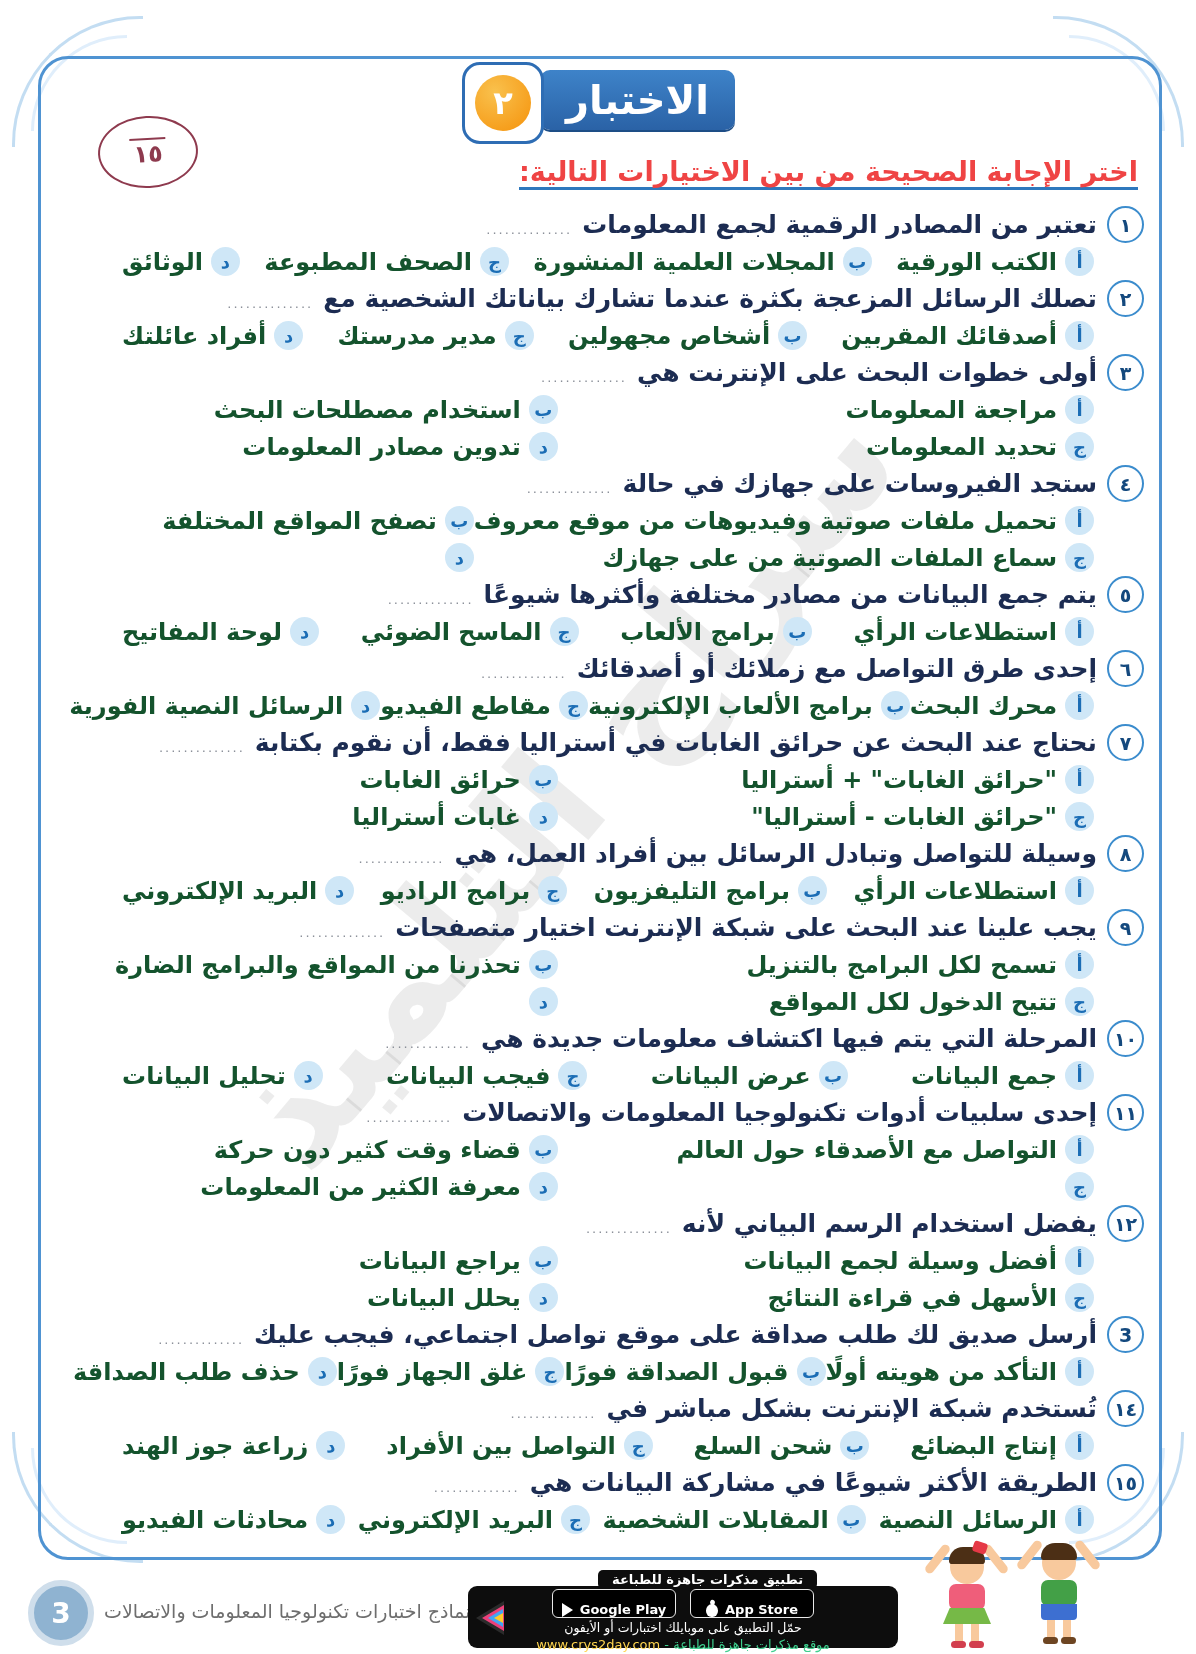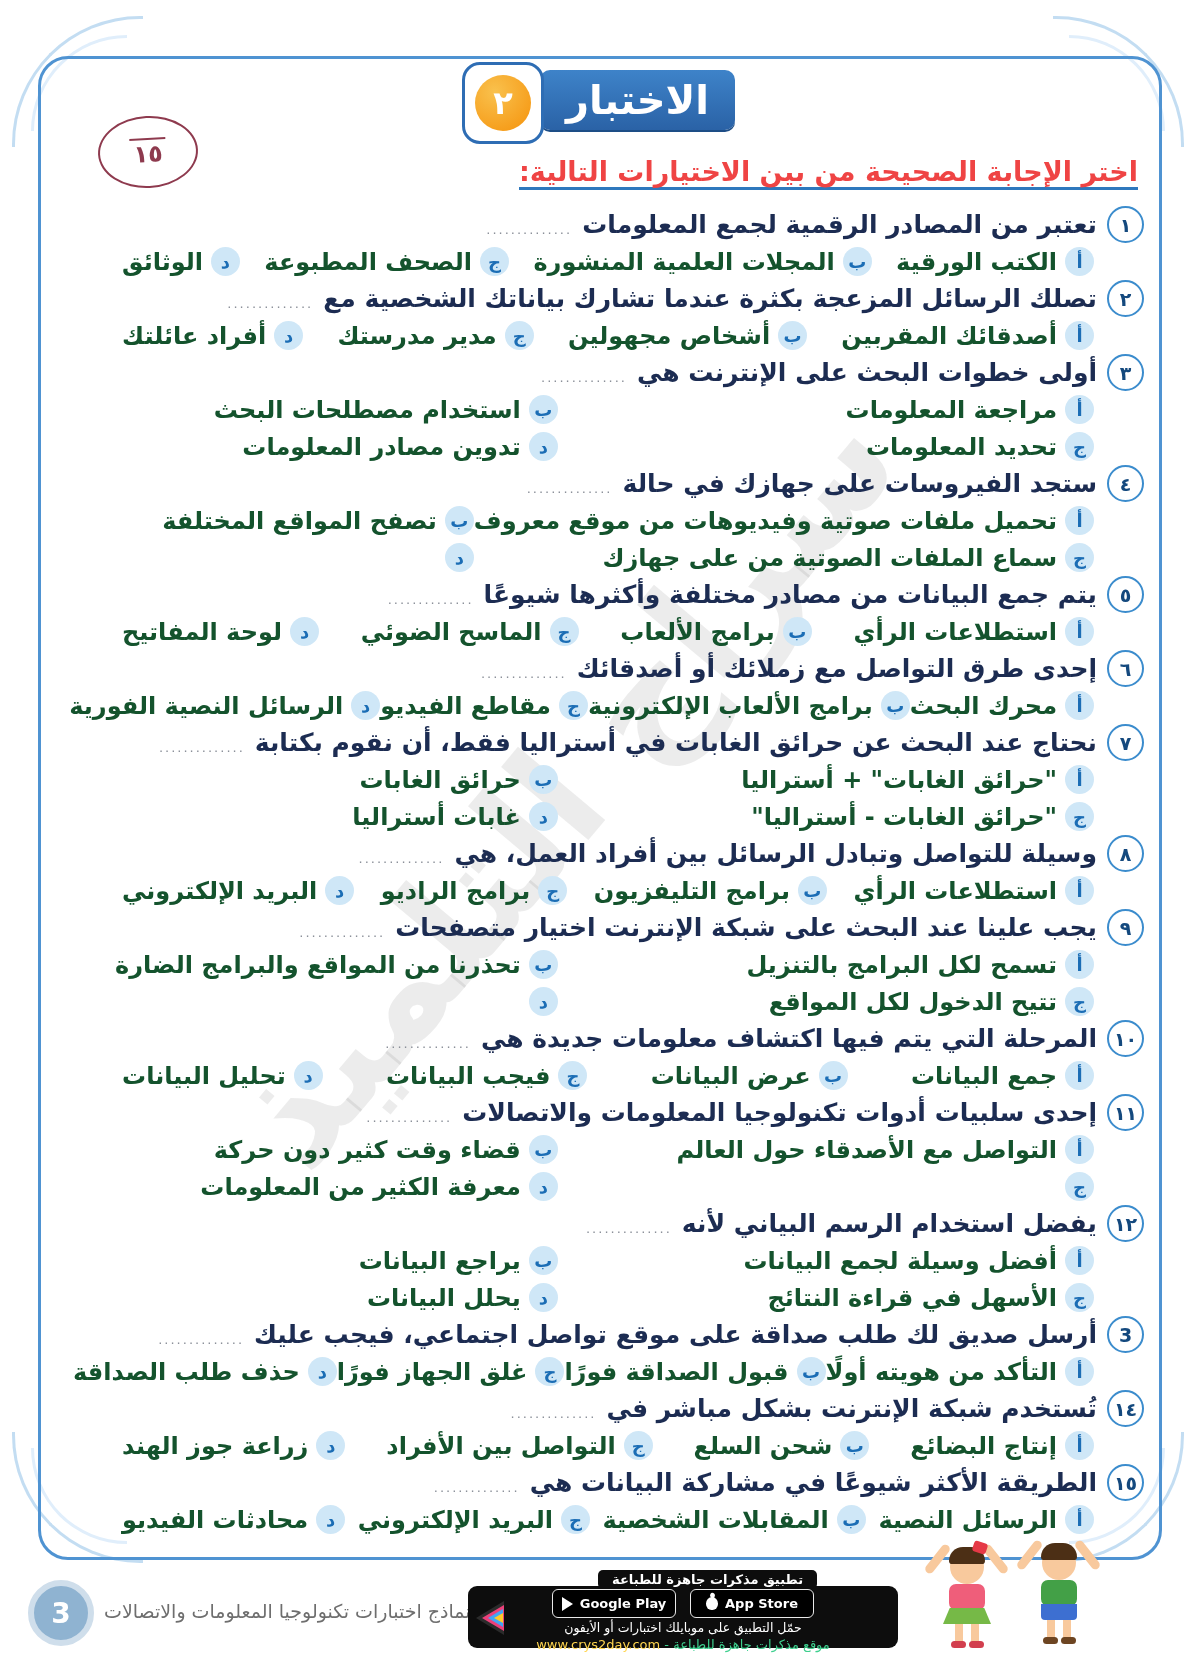--- a/index.html
+++ b/index.html
@@ -75,21 +75,21 @@
     background:#8fb3d1;border:6px solid #cfdeeb;color:#fff;font-weight:bold;font-size:28px;
     display:flex;align-items:center;justify-content:center;z-index:5;}
   .series-title{position:absolute;left:104px;top:1600px;color:#6e6e6e;font-size:19px;direction:rtl;z-index:5;}
 
   .app-bar{position:absolute;left:468px;top:1586px;width:430px;height:62px;background:#0d0d0d;border-radius:9px;
     display:flex;flex-direction:column;align-items:center;justify-content:flex-start;gap:2px;z-index:5;padding-top:3px;box-sizing:border-box;}
   .app-tab{position:absolute;left:598px;top:1570px;background:#0d0d0d;color:#fff;font-size:13px;font-weight:bold;
     padding:2px 14px;border-radius:5px;z-index:6;white-space:nowrap;}
   .badges-row{display:flex;gap:14px;align-items:center;}
   .store-badge{width:122px;height:27px;background:#000;border:1.5px solid #e9e9e9;border-radius:6px;
-    display:flex;align-items:center;justify-content:center;gap:7px;direction:ltr;}
+    display:flex;align-items:flex-end;justify-content:center;gap:7px;direction:ltr;}
   .store-badge .label{color:#fff;font-weight:bold;font-size:13px;white-space:nowrap;}
   .apple-glyph{width:12px;height:13px;background:#fff;border-radius:50% 50% 46% 46%;position:relative;}
   .apple-glyph::before{content:"";position:absolute;width:5px;height:5px;background:#fff;border-radius:2px 60% 2px 60%;
     top:-4px;left:4px;transform:rotate(30deg);}
   .play-glyph{width:0;height:0;border-top:7px solid transparent;border-bottom:7px solid transparent;border-left:11px solid #fff;}
   .download-text{color:#fff;font-size:12.5px;white-space:nowrap;}
   .website-line{font-size:13px;white-space:nowrap;direction:ltr;}
   .website-line .domain{color:#ffd54f;font-weight:normal;}
   .website-line .suffix{color:#3ecf8e;}
   .crayon-logo{position:absolute;left:6px;top:14px;width:40px;height:36px;}

